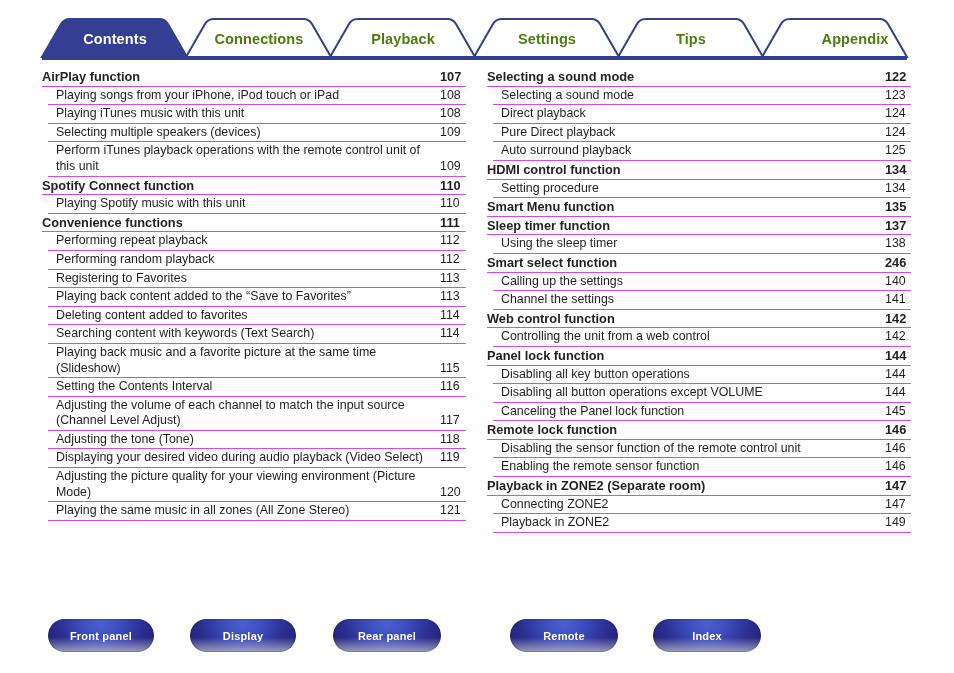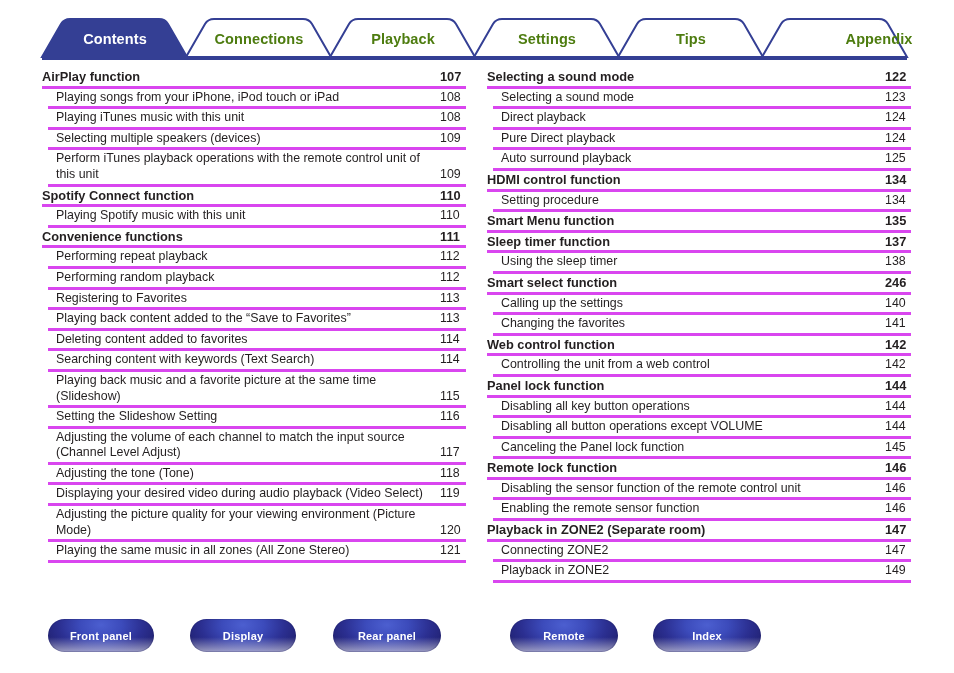--- a/index.html
+++ b/index.html
@@ -51,21 +51,21 @@
   .col {
     position: absolute;
     top: 0;
     width: 424px;
   }
   #col-left  { left: 42px;  }
   #col-right { left: 487px; }
 
   .toc-row {
     position: relative;
-    border-bottom: 3px solid #d946ef;
+    border-bottom: 1px solid #d946ef;
     box-sizing: border-box;
     display: flex;
     align-items: flex-end;
     justify-content: space-between;
     padding: 1px 0 1px 0;
   }
   .toc-row .title {
     font-size: 12.4px;
     line-height: 15.6px;
     flex: 0 1 auto;
@@ -148,21 +148,21 @@
     <path d="M42 57 L61 24 Q64 19 70 19 L159 19 Q165 19 168 24 L187 57 Z" fill="#343f94" stroke="#343f94" stroke-width="2"></path>
 
     <rect x="42" y="56" width="865" height="4" fill="#343f94"></rect>
   </svg>
 
   <div class="tab-label active" style="left:42px;width:146px;text-align:center;">Contents</div>
   <div class="tab-label" style="left:186px;width:146px;text-align:center;">Connections</div>
   <div class="tab-label" style="left:330px;width:146px;text-align:center;">Playback</div>
   <div class="tab-label" style="left:474px;width:146px;text-align:center;">Settings</div>
   <div class="tab-label" style="left:618px;width:146px;text-align:center;">Tips</div>
-  <div class="tab-label" style="left:806px;width:146px;text-align:center;">Appendix</div>
+  <div class="tab-label" style="left:782px;width:146px;text-align:center;">Appendix</div>
 </div>
 
 <div id="columns">
   <div class="col" id="col-left">
       <div class="toc-row lvl1">
         <div class="title">AirPlay function</div>
         <div class="page">107</div>
       </div>
       <div class="toc-row lvl2">
         <div class="title">Playing songs from your iPhone, iPod touch or iPad</div>
@@ -214,21 +214,21 @@
       </div>
       <div class="toc-row lvl2">
         <div class="title">Searching content with keywords (Text Search)</div>
         <div class="page">114</div>
       </div>
       <div class="toc-row lvl2">
         <div class="title">Playing back music and a favorite picture at the same time (Slideshow)</div>
         <div class="page">115</div>
       </div>
       <div class="toc-row lvl2">
-        <div class="title">Setting the Slideshow Setting</div>
+        <div class="title">Setting the Contents Interval</div>
         <div class="page">116</div>
       </div>
       <div class="toc-row lvl2">
         <div class="title">Adjusting the volume of each channel to match the input source (Channel Level Adjust)</div>
         <div class="page">117</div>
       </div>
       <div class="toc-row lvl2">
         <div class="title">Adjusting the tone (Tone)</div>
         <div class="page">118</div>
       </div>
@@ -288,21 +288,21 @@
       </div>
       <div class="toc-row lvl1">
         <div class="title">Smart select function</div>
         <div class="page">246</div>
       </div>
       <div class="toc-row lvl2">
         <div class="title">Calling up the settings</div>
         <div class="page">140</div>
       </div>
       <div class="toc-row lvl2">
-        <div class="title">Changing the favorites</div>
+        <div class="title">Channel the settings</div>
         <div class="page">141</div>
       </div>
       <div class="toc-row lvl1">
         <div class="title">Web control function</div>
         <div class="page">142</div>
       </div>
       <div class="toc-row lvl2">
         <div class="title">Controlling the unit from a web control</div>
         <div class="page">142</div>
       </div>

